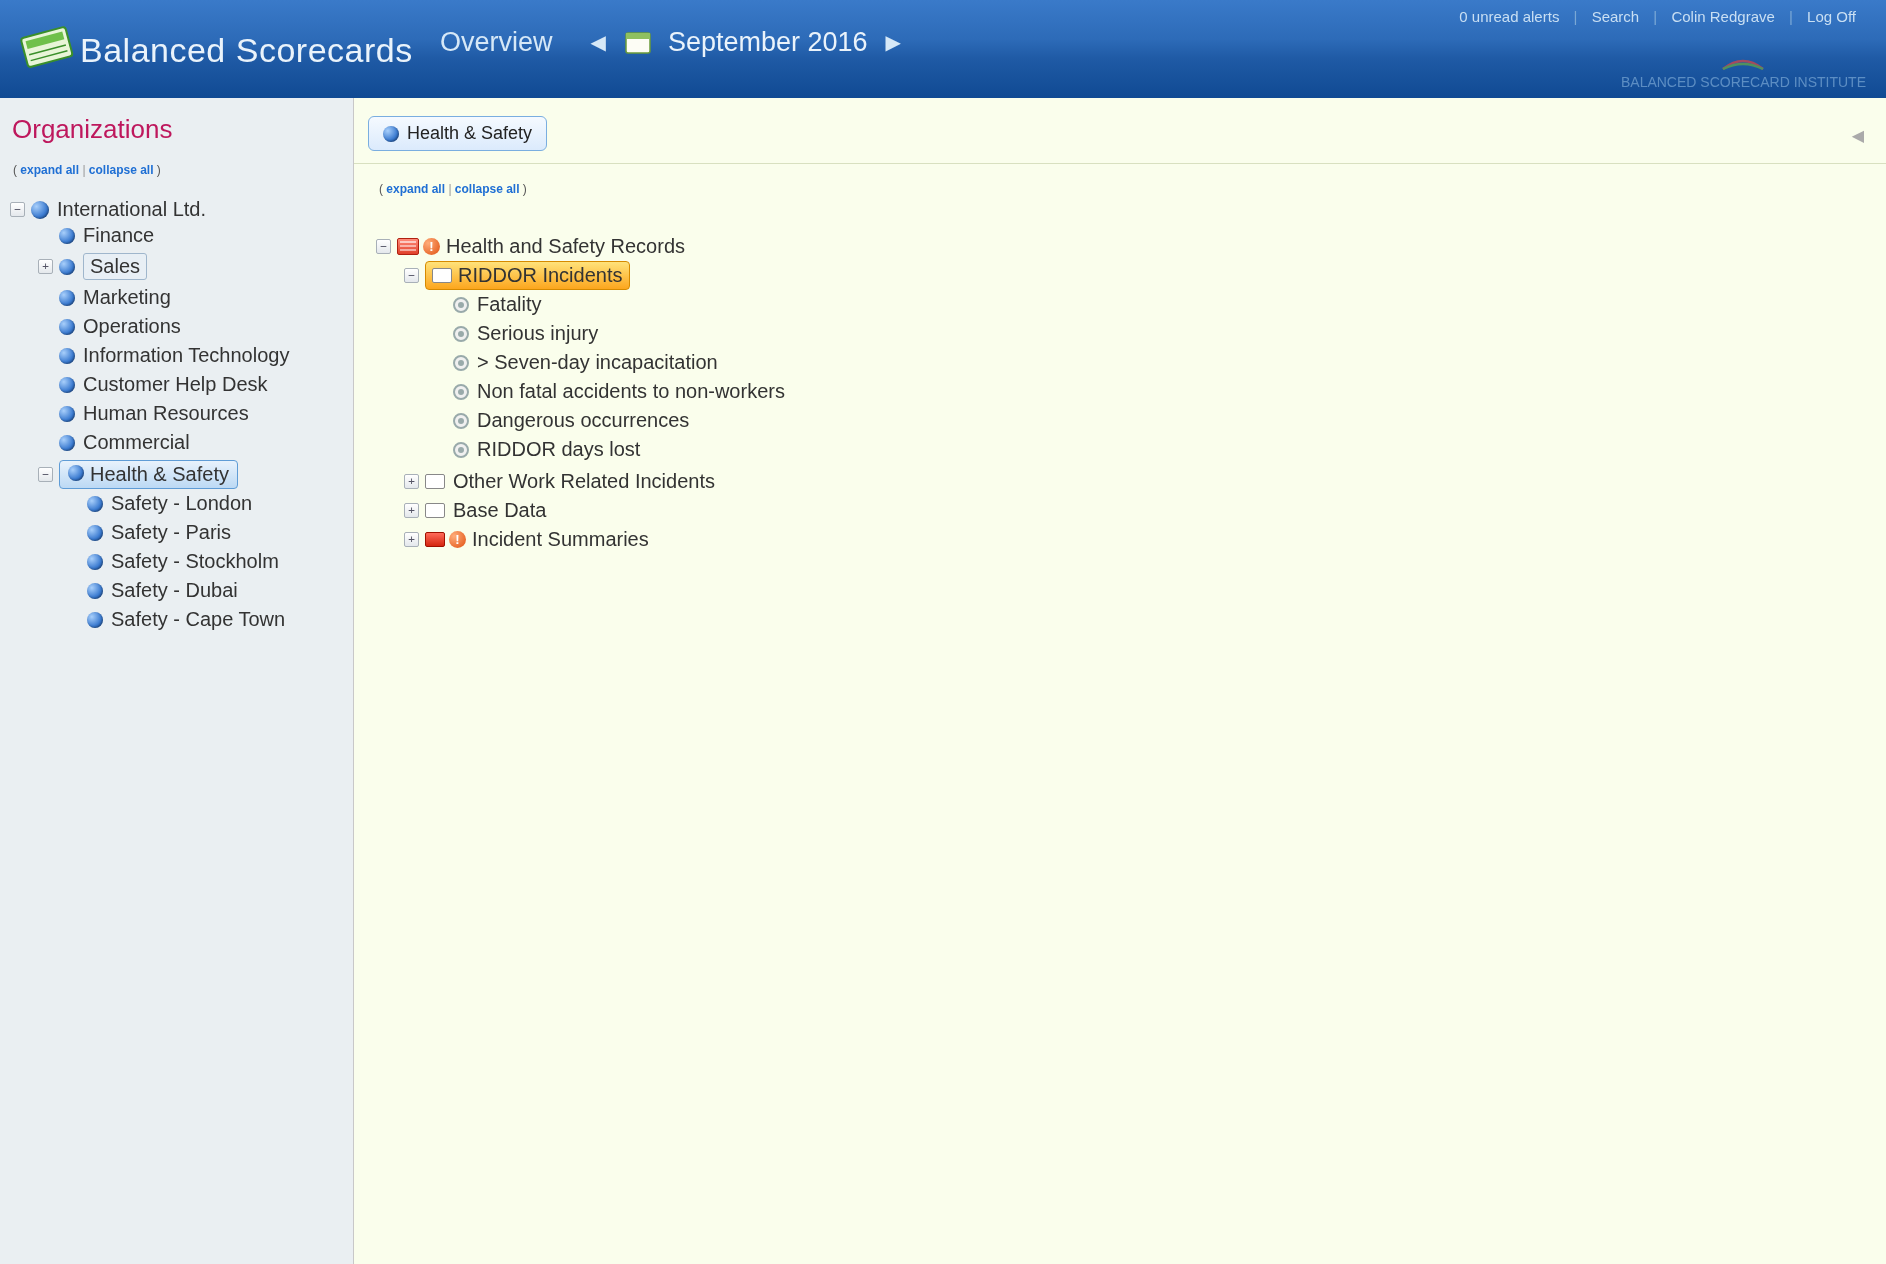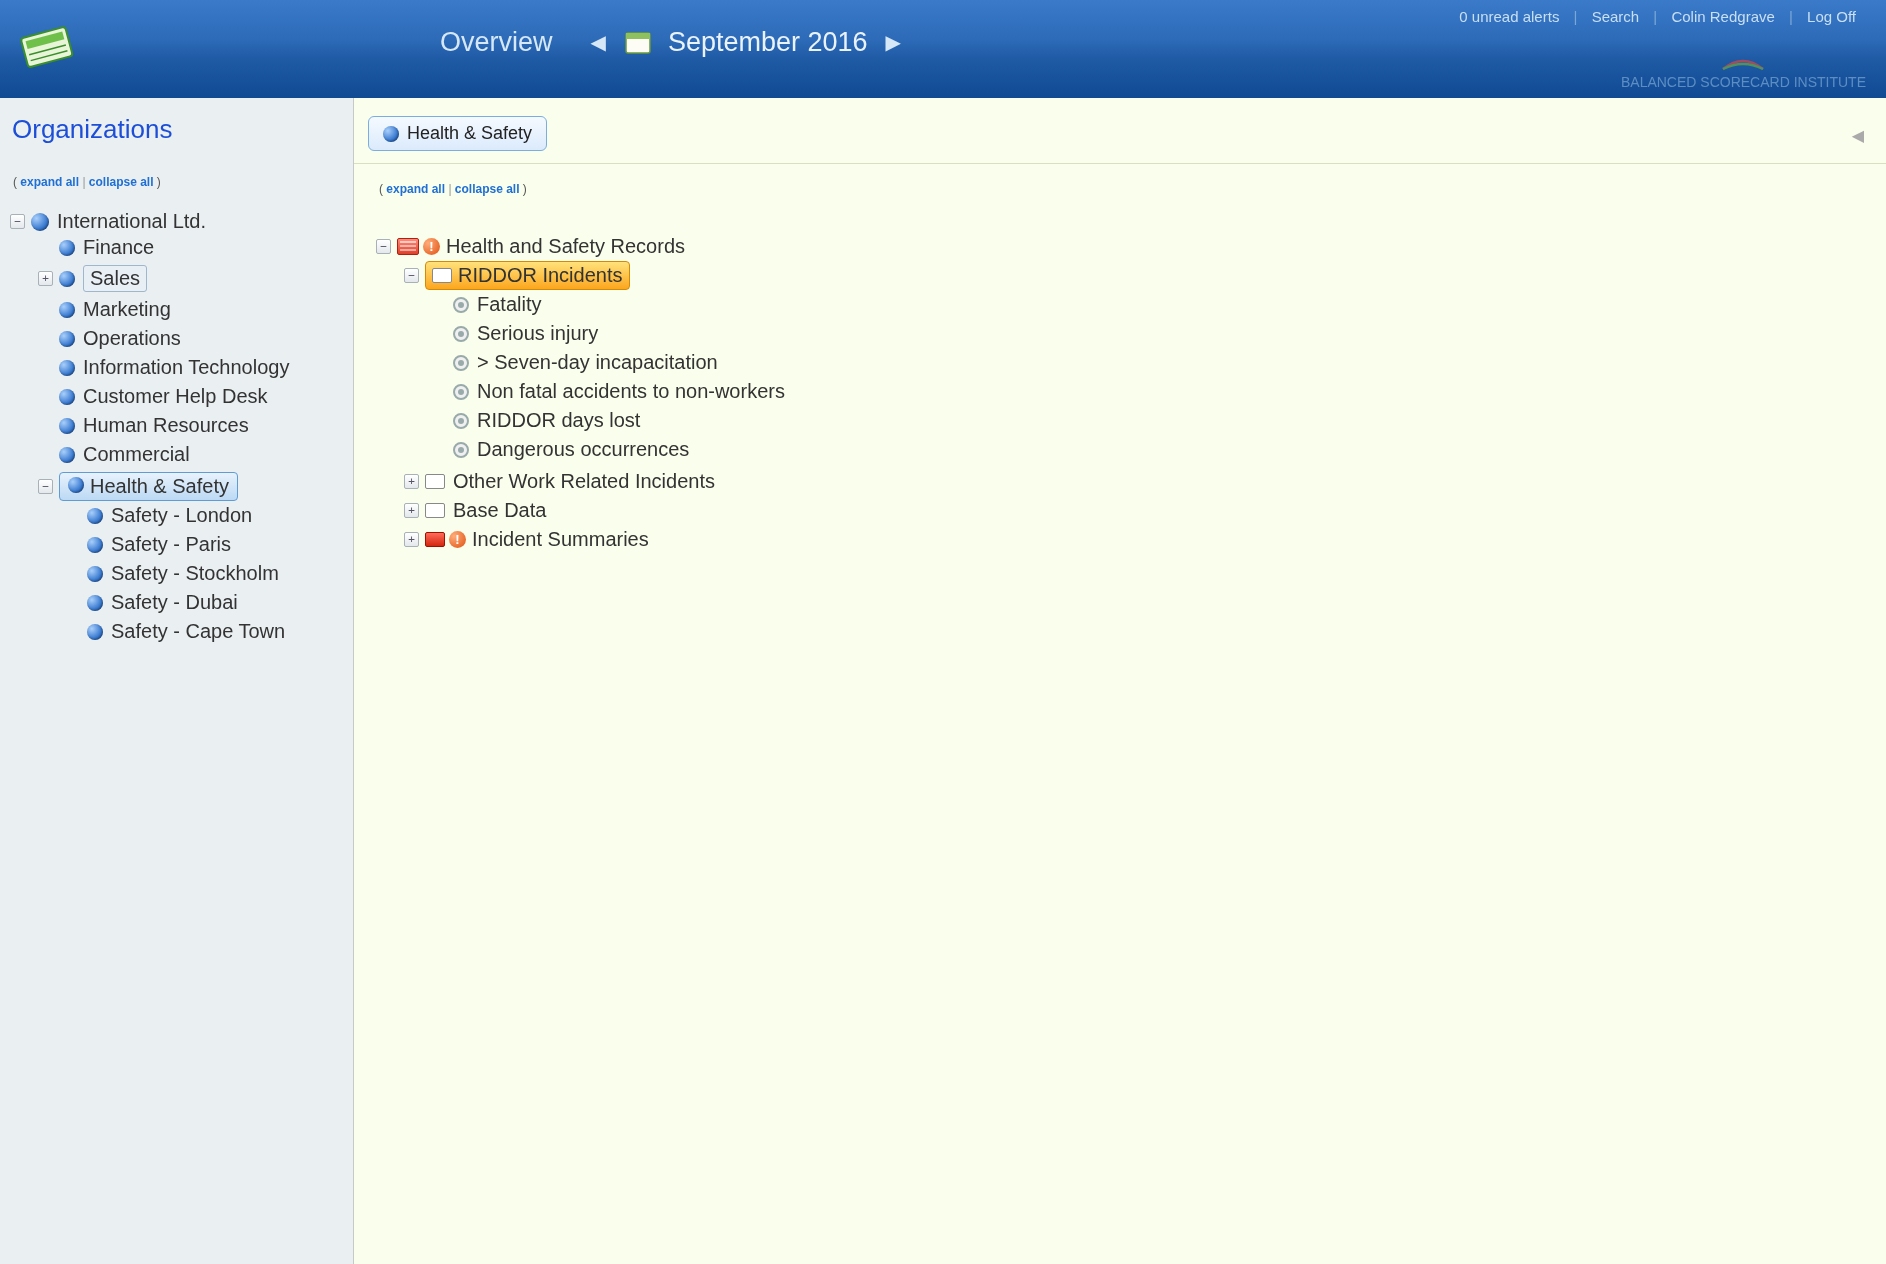--- a/index.html
+++ b/index.html
@@ -15,21 +15,21 @@
 .nav-area { position: absolute; left: 440px; top: 26px; display: flex; align-items: center; gap: 30px; }
 .nav-label { font-size: 27px; font-weight: 300; color: #d6e8f7; }
 .nav-arrow { color: #d6e8f7; font-size: 20px; cursor: pointer; padding: 4px 8px; }
 .cal-icon { width: 28px; height: 28px; display: inline-block; vertical-align: middle; margin-right: 6px; }
 .period-label { font-size: 27px; font-weight: 300; color: #eaf3fb; }
 .bsi-logo { position: absolute; right: 20px; bottom: 8px; color: #7aa8d5; font-size: 14px; text-align: center; line-height: 1.1; opacity: 0.7; }
 
 
 .content { display: flex; height: calc(100% - 98px); }
 .sidebar { width: 354px; background: #eaeff2; border-right: 1px solid #c8c8c8; padding: 16px 10px; overflow-y: auto; }
-.sidebar h1 { font-size: 26px; font-weight: 400; color: #1d4ed8; margin-bottom: 30px; margin-left: 2px; }
+.sidebar h1 { font-size: 26px; font-weight: 400; color: #be185d; margin-bottom: 18px; margin-left: 2px; }
 .tree-controls { font-size: 12px; color: #555; margin-bottom: 18px; margin-left: 3px; }
 .tree-controls a { color: #1f6fd4; text-decoration: none; font-weight: bold; cursor: pointer; }
 .tree-controls .sep { color: #999; }
 
 .main { flex: 1; background: #fafeec; position: relative; overflow: hidden; }
 .breadcrumb-bar { padding: 18px 14px 12px 14px; border-bottom: 1px solid #d8e0c0; }
 .crumb { display: inline-flex; align-items: center; border: 1px solid #7aaee0; border-radius: 6px; background: linear-gradient(to bottom, #f5faff, #dbeafc); padding: 6px 14px; font-size: 18px; color: #222; cursor: pointer; }
 .crumb .orb { margin-right: 8px; }
 .collapse-caret { position: absolute; right: 22px; top: 28px; color: #aaa; cursor: pointer; }
 .main-body { padding: 18px 22px; }
@@ -78,20 +78,21 @@
     <span>
       <svg class="logo-svg" viewBox="0 0 66 60">
         <g transform="rotate(-15 33 30)">
           <rect x="10" y="14" width="46" height="30" rx="3" fill="#e8f5d8" stroke="#3a8f2a" stroke-width="2"></rect>
           <rect x="14" y="18" width="38" height="8" fill="#6fc04a"></rect>
           <line x1="14" y1="32" x2="52" y2="32" stroke="#3a8f2a" stroke-width="1.5"></line>
           <line x1="14" y1="38" x2="52" y2="38" stroke="#3a8f2a" stroke-width="1.5"></line>
         </g>
       </svg>
     </span>
+    <span class="app-title">Balanced Scorecards</span>
   </div>
   <div class="nav-area">
     <span class="nav-label">Overview</span>
     <span style="display:flex;align-items:center;gap:10px;">
       <span class="nav-arrow">◀</span>
       <span>
         <svg class="cal-icon" viewBox="0 0 28 28">
           <rect x="2" y="5" width="24" height="20" rx="2" fill="#fdfdf5" stroke="#6a9a3a" stroke-width="1.5"></rect>
           <rect x="2" y="5" width="24" height="6" fill="#8fc060"></rect>
         </svg>
@@ -244,26 +245,26 @@
                     <span class="label">&gt; Seven-day incapacitation</span>
                   </li>
                 <li>
                     <span class="toggle-spacer"></span>
                     <span class="radio-icon"></span>
                     <span class="label">Non fatal accidents to non-workers</span>
                   </li>
                 <li>
                     <span class="toggle-spacer"></span>
                     <span class="radio-icon"></span>
+                    <span class="label">Dangerous occurrences</span>
+                  </li>
+                <li>
+                    <span class="toggle-spacer"></span>
+                    <span class="radio-icon"></span>
                     <span class="label">RIDDOR days lost</span>
-                  </li>
-                <li>
-                    <span class="toggle-spacer"></span>
-                    <span class="radio-icon"></span>
-                    <span class="label">Dangerous occurrences</span>
                   </li>
               </ul>
             </li>
             <li>
                 <span class="toggle">+</span>
                 <span class="status-rect white"></span>
                 <span style="width:4px;"></span>
                 <span class="label">Other Work Related Incidents</span>
               </li>
             <li>

